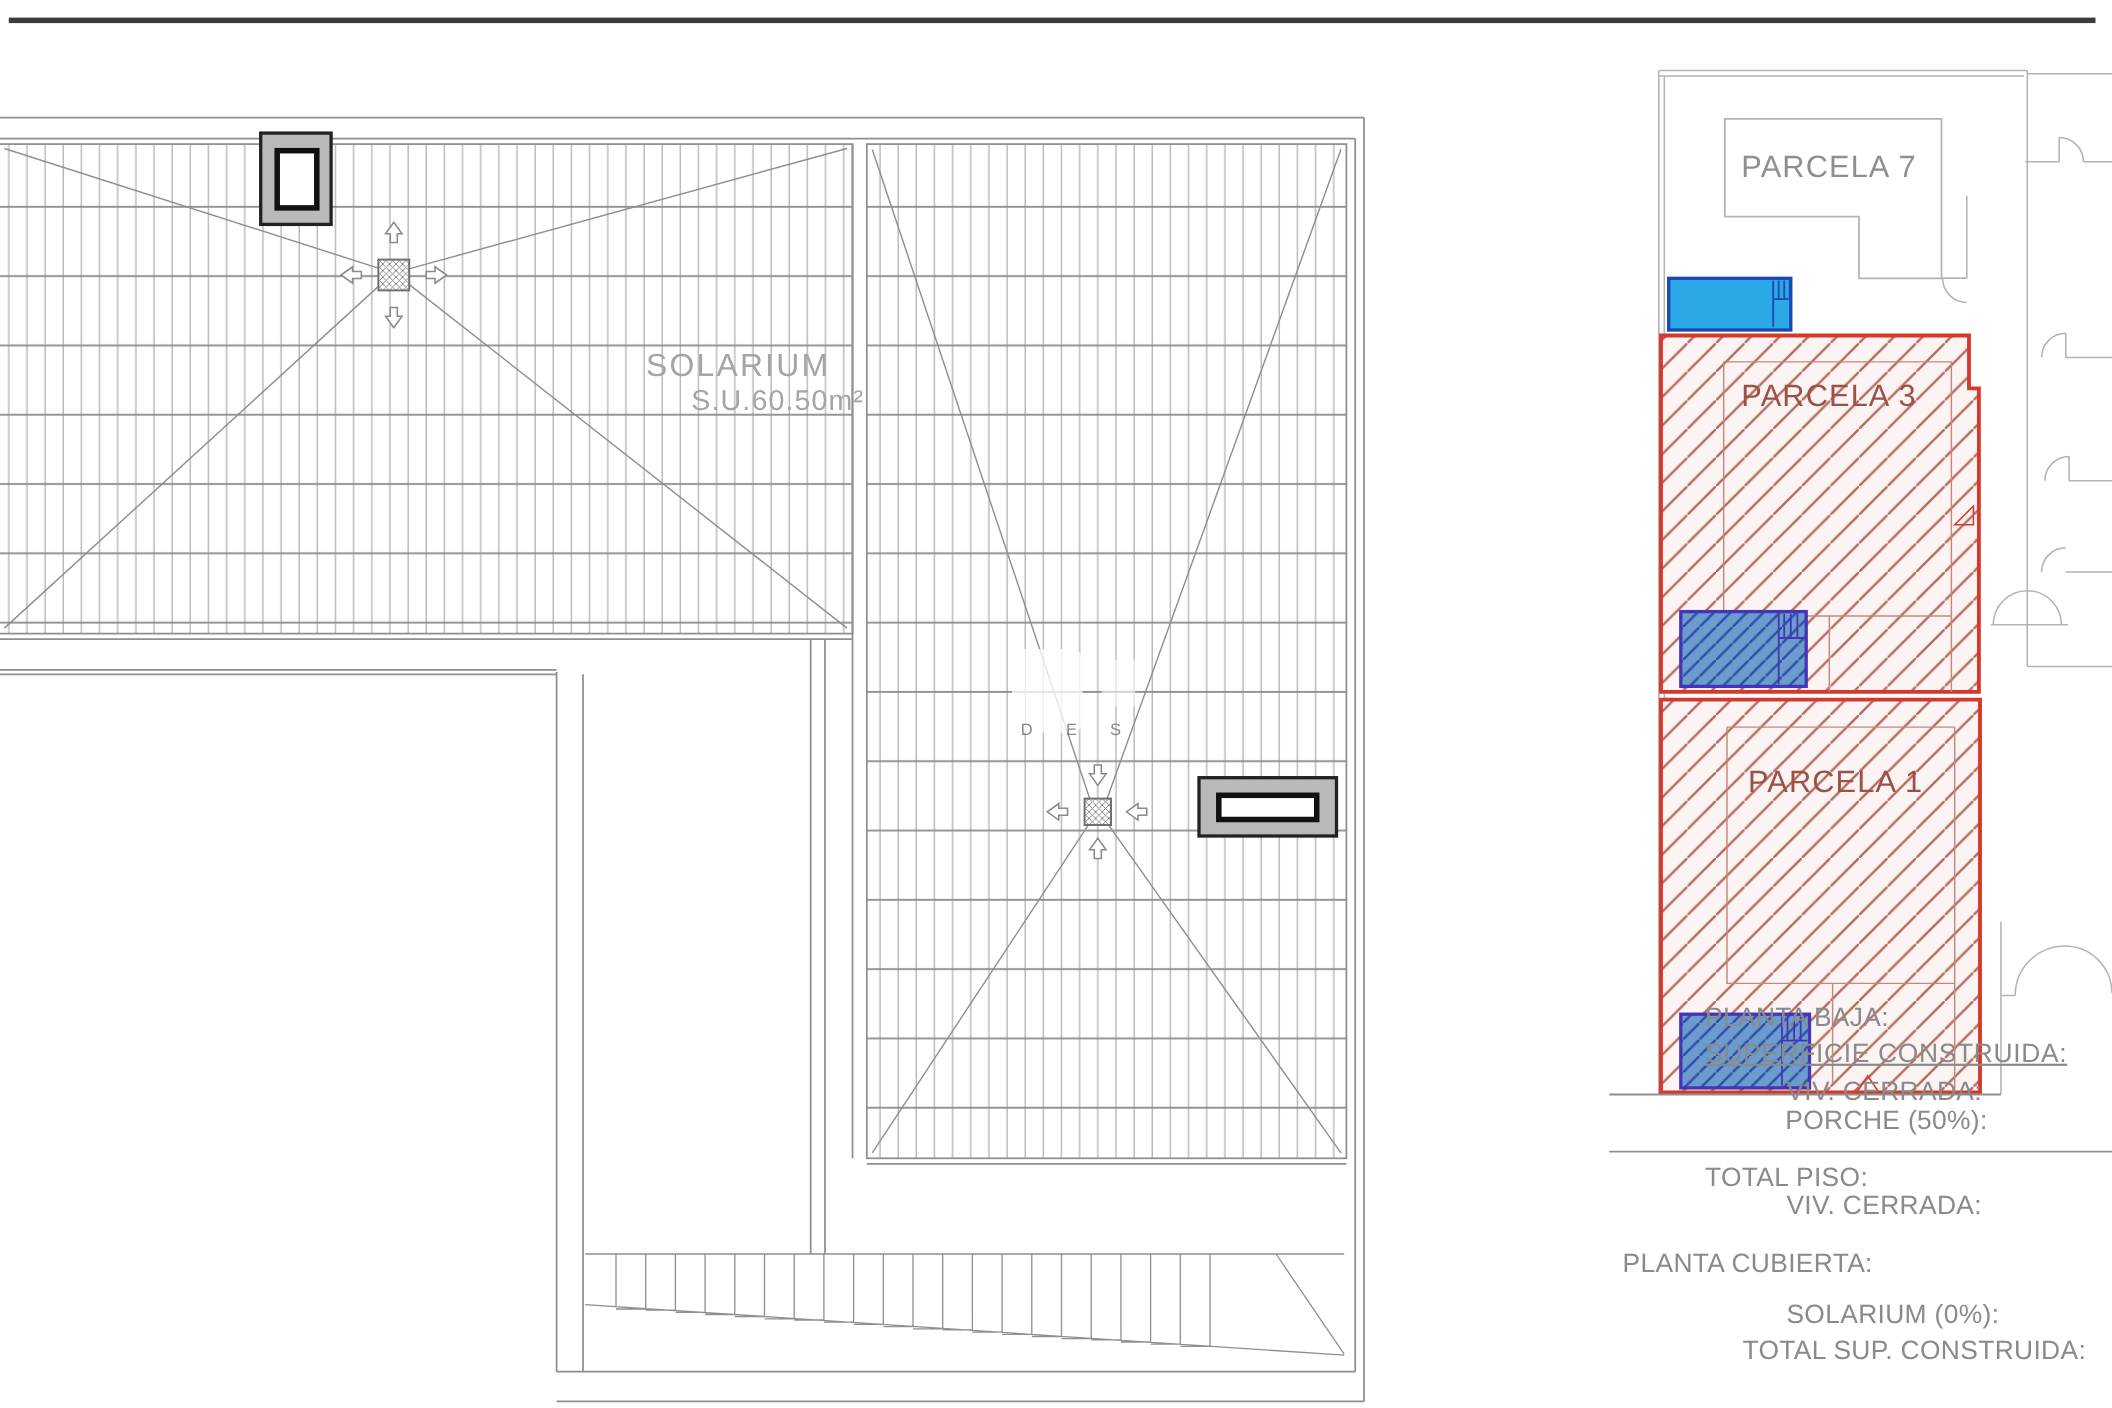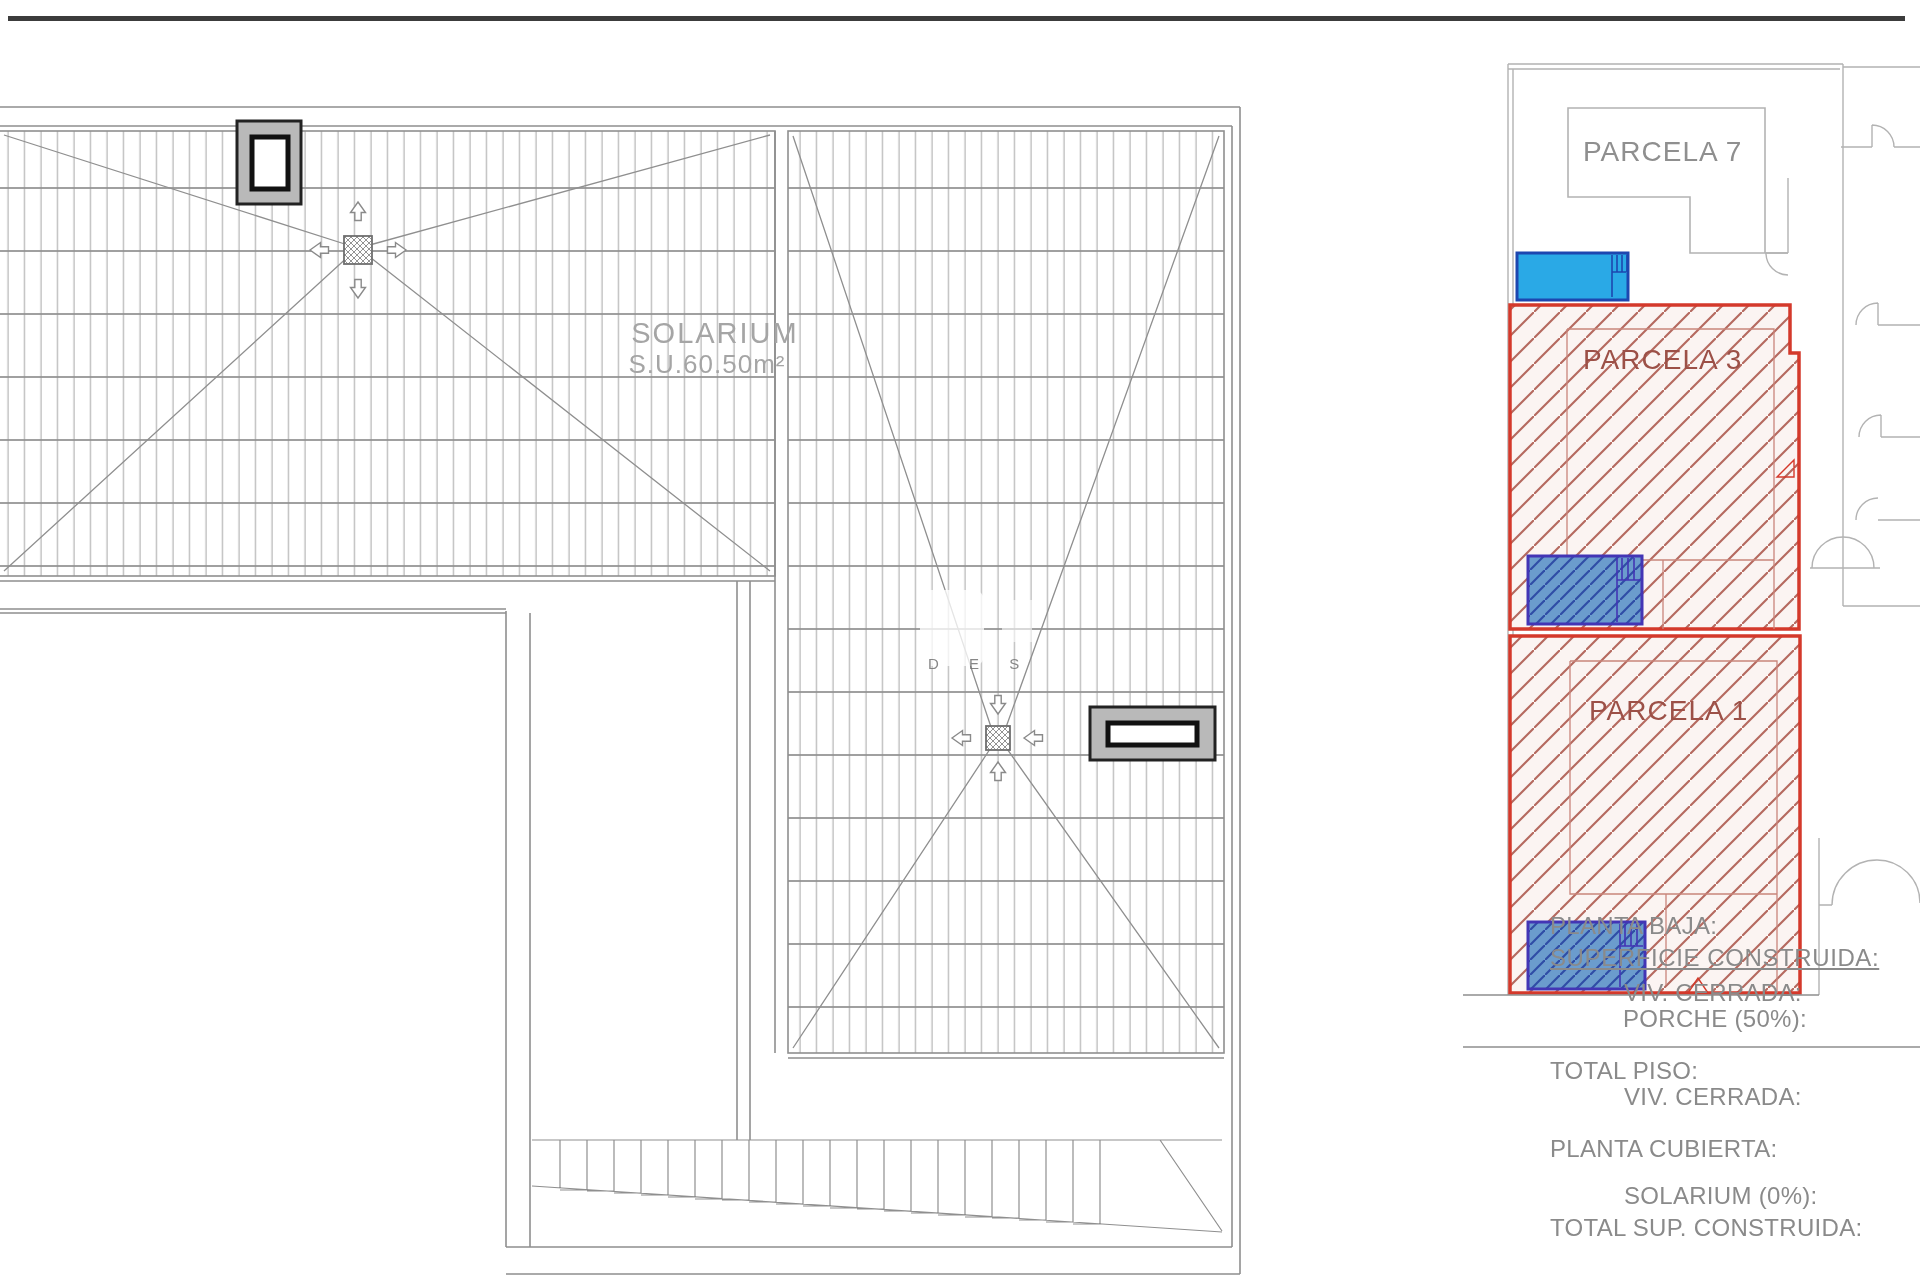--- a/index.html
+++ b/index.html
@@ -179,32 +179,32 @@
       </g>
       <g>
         <rect x="1528" y="922" width="117" height="67" class="pool2"></rect>
         <path class="pool2-lines" d="M1620,924 V987 M1625,924 V946 M1631,924 V946 M1637,924 V946 M1620,946 H1643"></path>
       </g>
 
       <path class="ln15" d="M1463,995 H1819 M1463,1047 H1920"></path>
     </g>
   </svg>
 
-  <div class="lbl solarium" style="left:571px;top:317px;margin-left:44px;">SOLARIUM</div>
+  <div class="lbl solarium" style="left:571px;top:317px;">SOLARIUM</div>
   <div class="lbl solarium2" style="left:571px;top:349px;padding-left:36px;">S.U.60.50m²</div>
 
   <div class="lbl wmark" style="left:928px;top:655px;">D E S</div>
 
   <div class="lbl parcela" style="left:1583px;top:136px;">PARCELA 7</div>
   <div class="lbl parcela red" style="left:1583px;top:344px;">PARCELA 3</div>
   <div class="lbl parcela red" style="left:1589px;top:695px;">PARCELA 1</div>
 
   <div class="lbl sum title" style="left:1550px;top:900px;">SUPERFICIE CONSTRUIDA:</div>
   <div class="lbl sum" style="left:1550px;top:912px;">PLANTA BAJA:</div>
   <div class="lbl sum" style="left:1624px;top:979px;">VIV. CERRADA:</div>
   <div class="lbl sum" style="left:1623px;top:1005px;">PORCHE (50%):</div>
   <div class="lbl sum" style="left:1550px;top:1057px;">TOTAL PISO:</div>
   <div class="lbl sum" style="left:1624px;top:1083px;">VIV. CERRADA:</div>
-  <div class="lbl sum" style="left:1550px;top:1135px;">PLANTA CUBIERTA:</div>
+  <div class="lbl sum" style="left:1475px;top:1135px;">PLANTA CUBIERTA:</div>
   <div class="lbl sum" style="left:1624px;top:1134px;margin-top:48px;">SOLARIUM (0%):</div>
-  <div class="lbl sum" style="left:1550px;top:1214px;">TOTAL SUP. CONSTRUIDA:</div>
+  <div class="lbl sum" style="left:1584px;top:1214px;">TOTAL SUP. CONSTRUIDA:</div>
 
 </div>
 
 </body></html>

